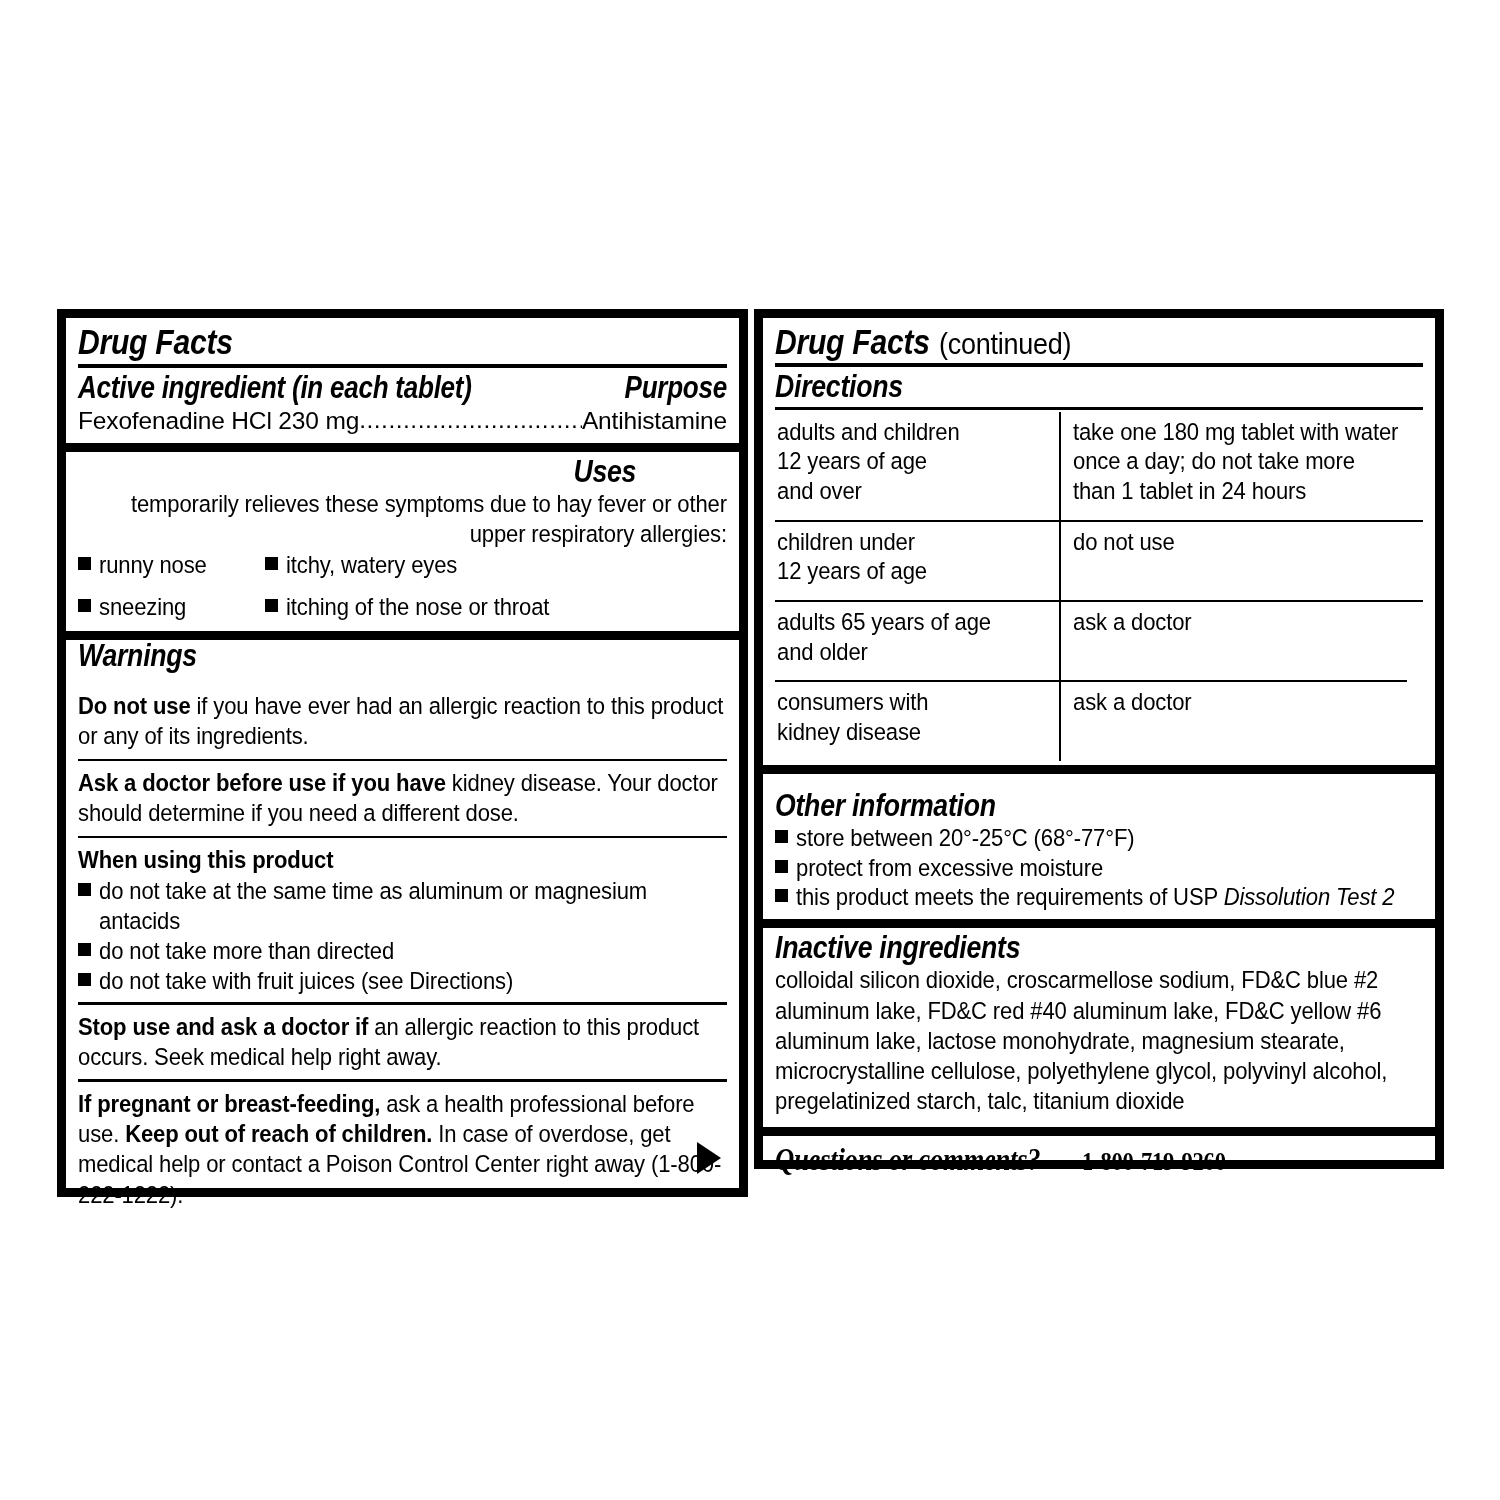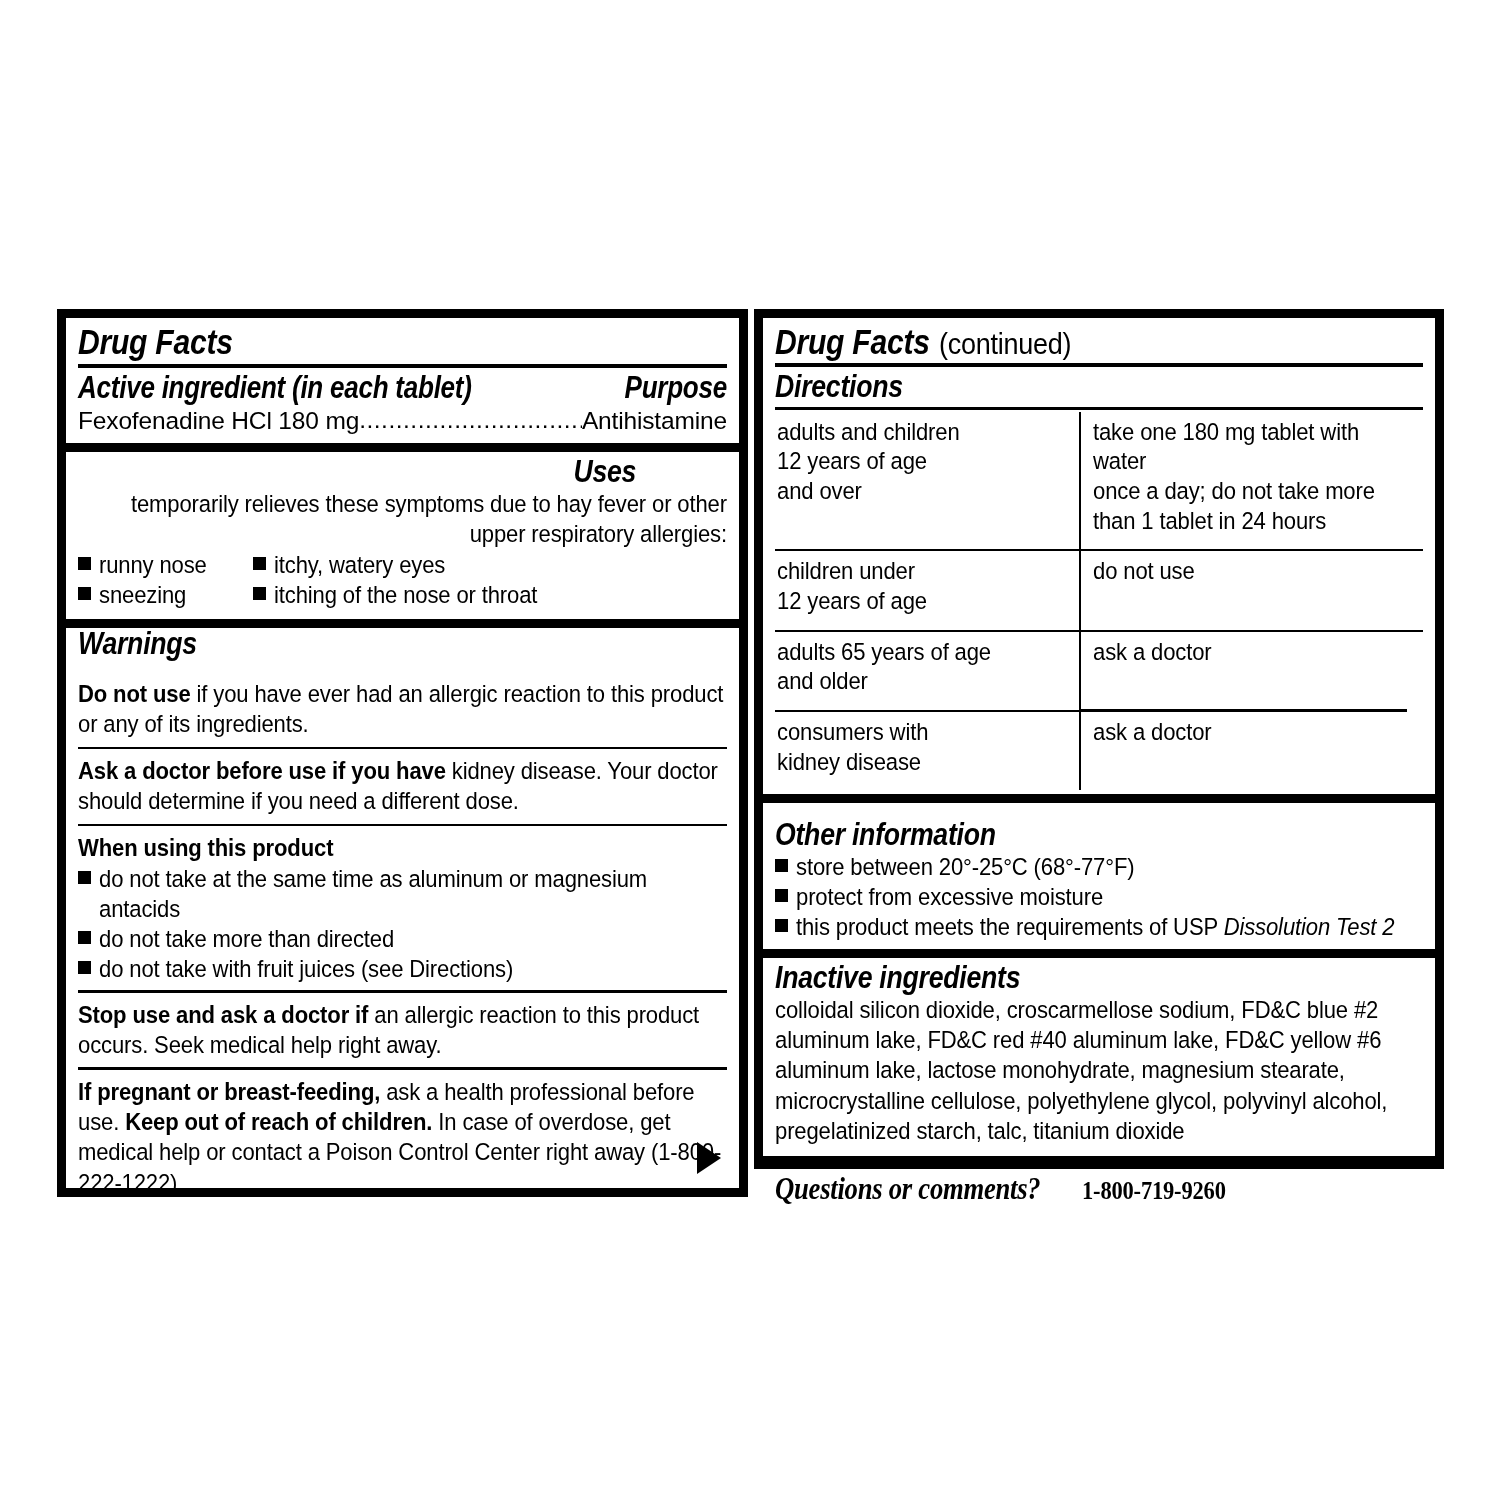--- a/index.html
+++ b/index.html
@@ -144,34 +144,35 @@
     display: inline-block;
     transform: scaleX(0.90);
     transform-origin: left top;
   }
 
   
   .uses-grid {
     display: grid;
     grid-template-columns: 175px 1fr;
     row-gap: 0px;
+    gap: 12px;
   }
 
   
   .dir-table {
     width: 100%;
     border-collapse: collapse;
     margin-top: 2px;
   }
   .dir-table td {
     vertical-align: top;
     font-size: 24.5px;
     line-height: 1.21;
     letter-spacing: -0.15px;
-    padding: 5px 24px 14px 0;
+    padding: 5px 4px 14px 0;
   }
   .dir-table td .cellwrap {
     display: block;
     transform: scaleX(0.90);
     transform-origin: left top;
     width: 111.1%;
   }
   .dir-table tr + tr td { border-top: 2.5px solid #000000; }
   .dir-table td.c1 {
     width: 278px;
@@ -229,21 +230,21 @@
         <div class="hdr-xl">Drug Facts</div>
         <div class="rule-med"></div>
       </div>
 
       <div class="sec">
         <div class="ai-head">
           <span class="hdr-lg">Active ingredient (in each tablet)</span>
           <span class="hdr-lg purpose">Purpose</span>
         </div>
         <div class="dots-row" style="margin-top:2px;">
-          <span class="lead">Fexofenadine HCl 180 mg</span>
+          <span class="lead">Fexofenadine HCl 230 mg</span>
           <span class="dots">..........................................</span>
           <span class="tail">Antihistamine</span>
         </div>
       </div>
 
       <div class="sec" style="padding-top:8px;">
           <div class="rule-thick"></div>
         </div>
 
       <div class="sec" style="padding-top:4px;text-align:right;">

